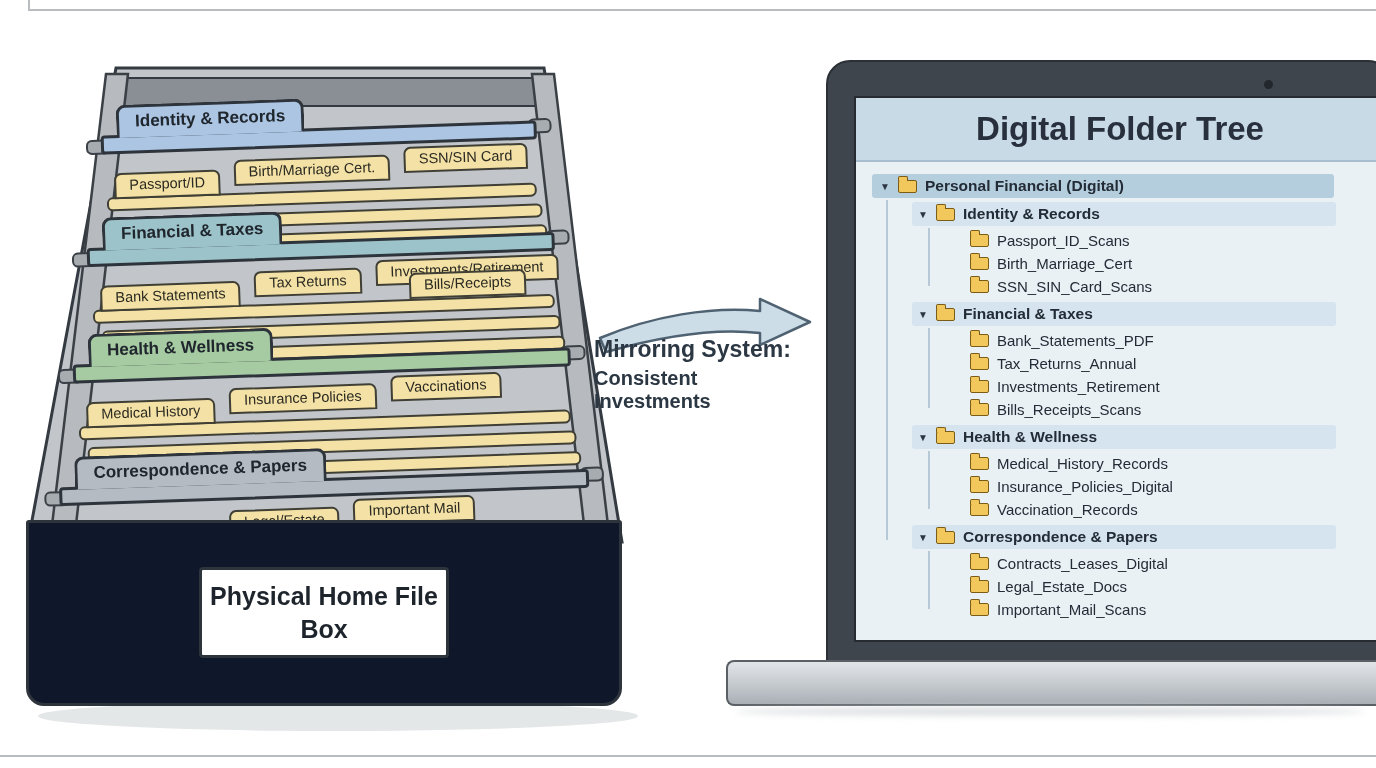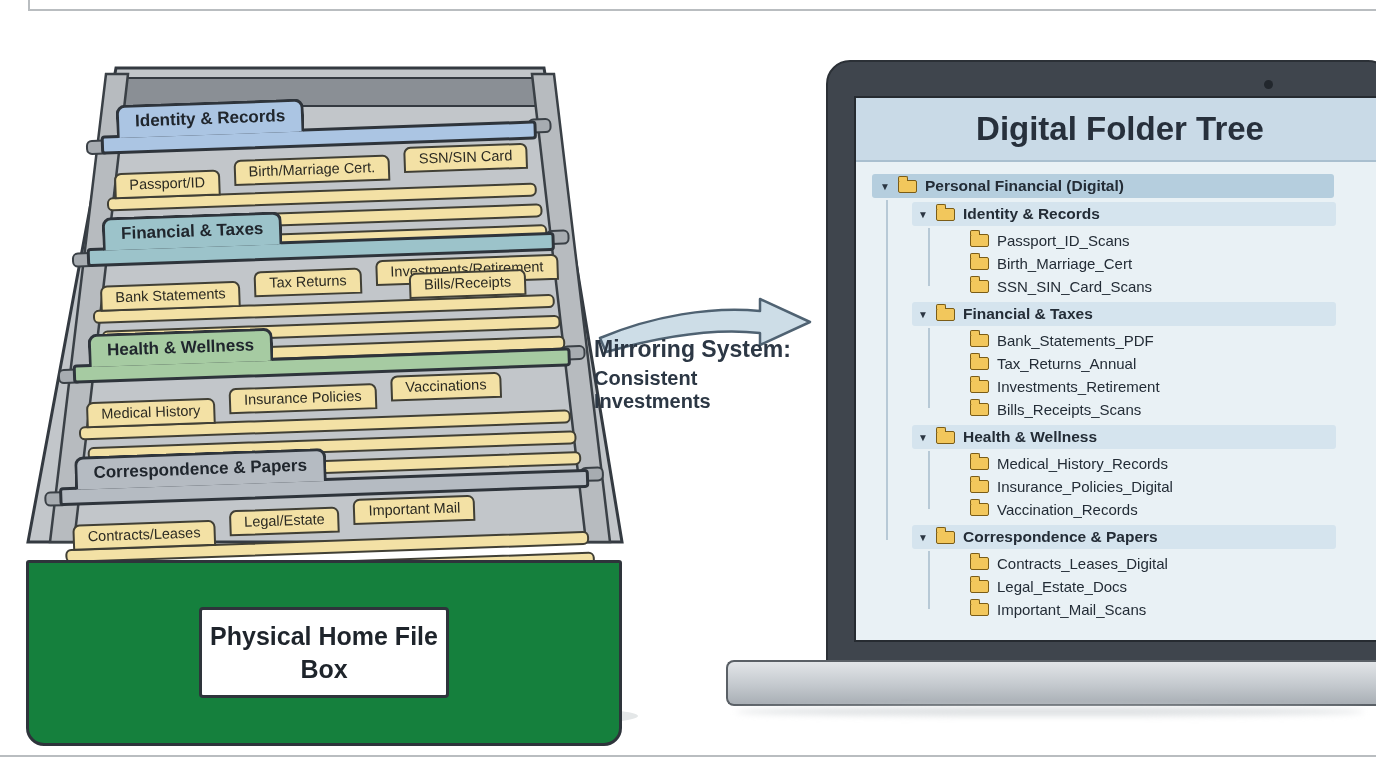--- a/index.html
+++ b/index.html
@@ -29,21 +29,21 @@
   .manila-row .mtab:nth-child(2){margin-top:7px;}
   .manila-row .mtab:nth-child(3){margin-top:0;}
   .mtab.extra{position:absolute;right:30px;top:66px;z-index:3;}
   .strips{display:flex;flex-direction:column;gap:7px;margin-top:-2px;position:relative;z-index:1;}
   .strip{height:10px;background:#f3e1a5;border:2.5px solid #403f35;border-radius:6px;}
   .strips .strip:nth-child(1){margin:0 2px 0 4px;}
   .strips .strip:nth-child(2){margin:0 -3px 0 12px;}
   .strips .strip:nth-child(3){margin:0 -7px 0 20px;}
   .hook{position:absolute;width:20px;height:11px;background:#a7acb1;border:2.5px solid #3a4046;border-radius:6px;top:34px;}
   .hook.l{left:-15px;} .hook.r{right:-15px;top:28px;}
-  .box-front{position:absolute;left:6px;top:510px;width:590px;height:180px;z-index:3;background:#15803d;
+  .box-front{position:absolute;left:6px;top:470px;width:590px;height:180px;z-index:3;background:#0f172a;
              border:3px solid #2e343b;border-radius:3px 3px 18px 18px;}
   .box-label{width:232px;margin:44px auto 0;background:#ffffff;border:3px solid #2e343b;border-radius:4px;
              text-align:center;font-weight:bold;font-size:25px;line-height:1.3;padding:10px 6px;color:#1e242b;}
 
   
   .mirror-arrow{position:absolute;left:592px;top:294px;z-index:4;}
   .mirror-caption{position:absolute;left:594px;top:336px;width:256px;text-align:left;color:#2c3744;z-index:4;}
   .mc1{font-size:23px;font-weight:600;margin-bottom:4px;}
   .mc2,.mc3{font-size:20px;font-weight:800;line-height:1.15;}
 

